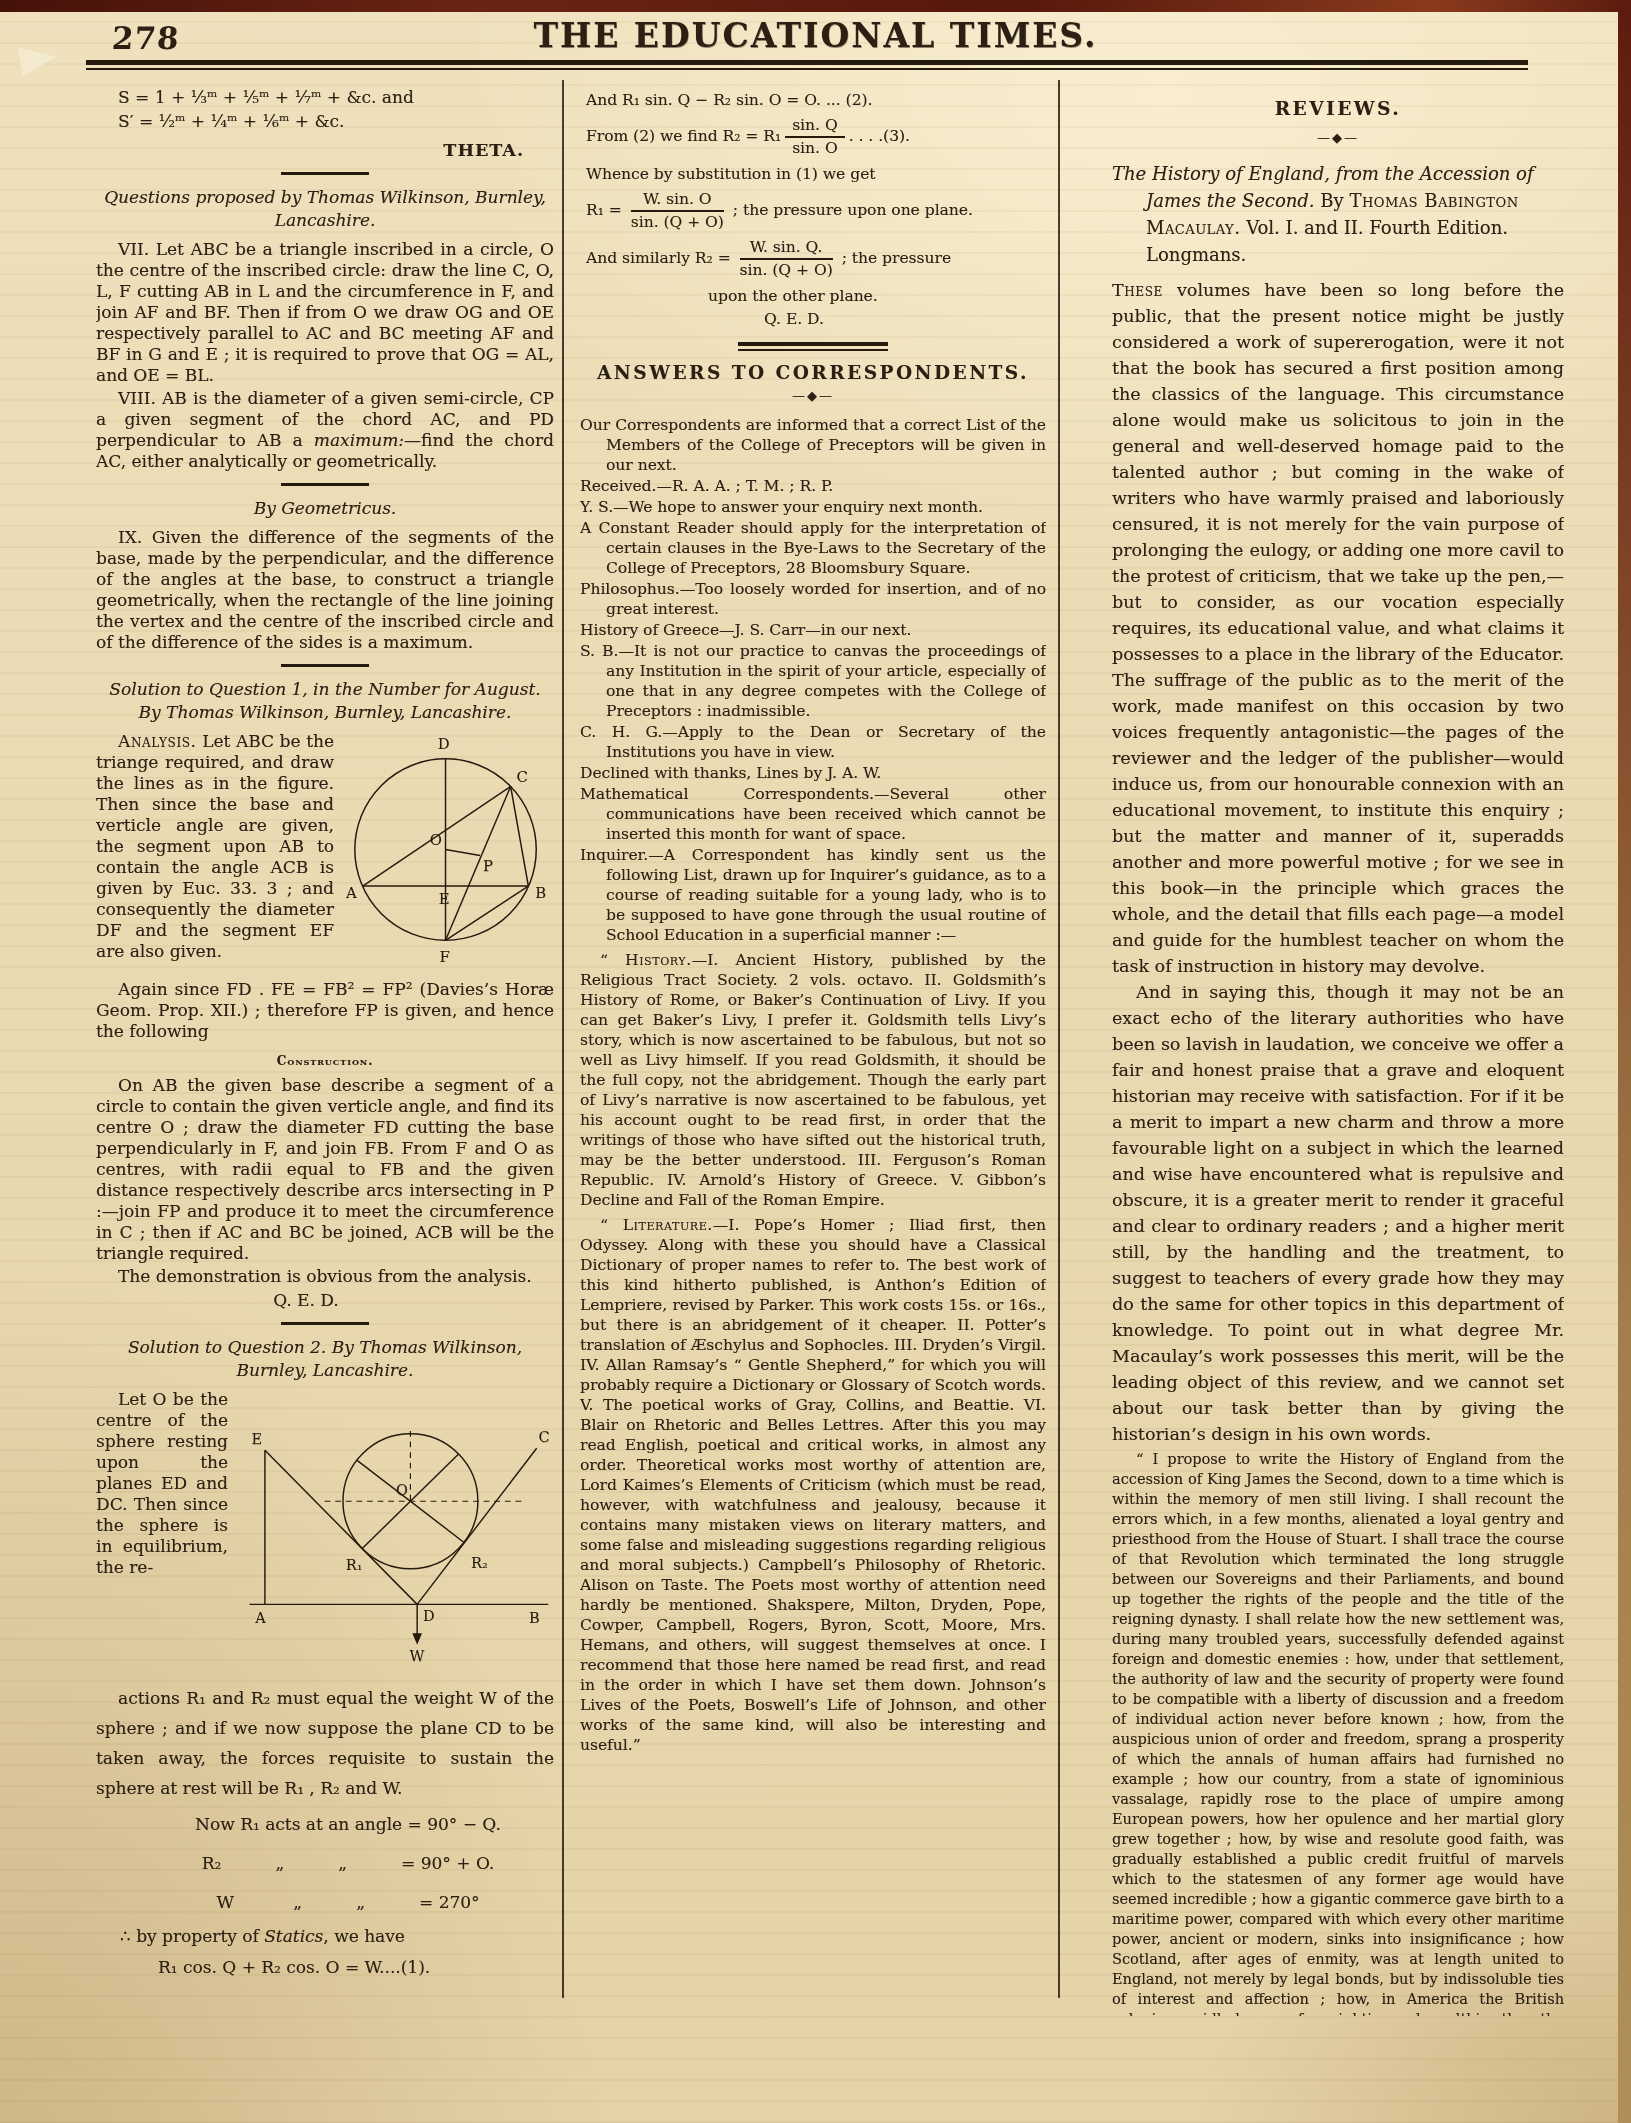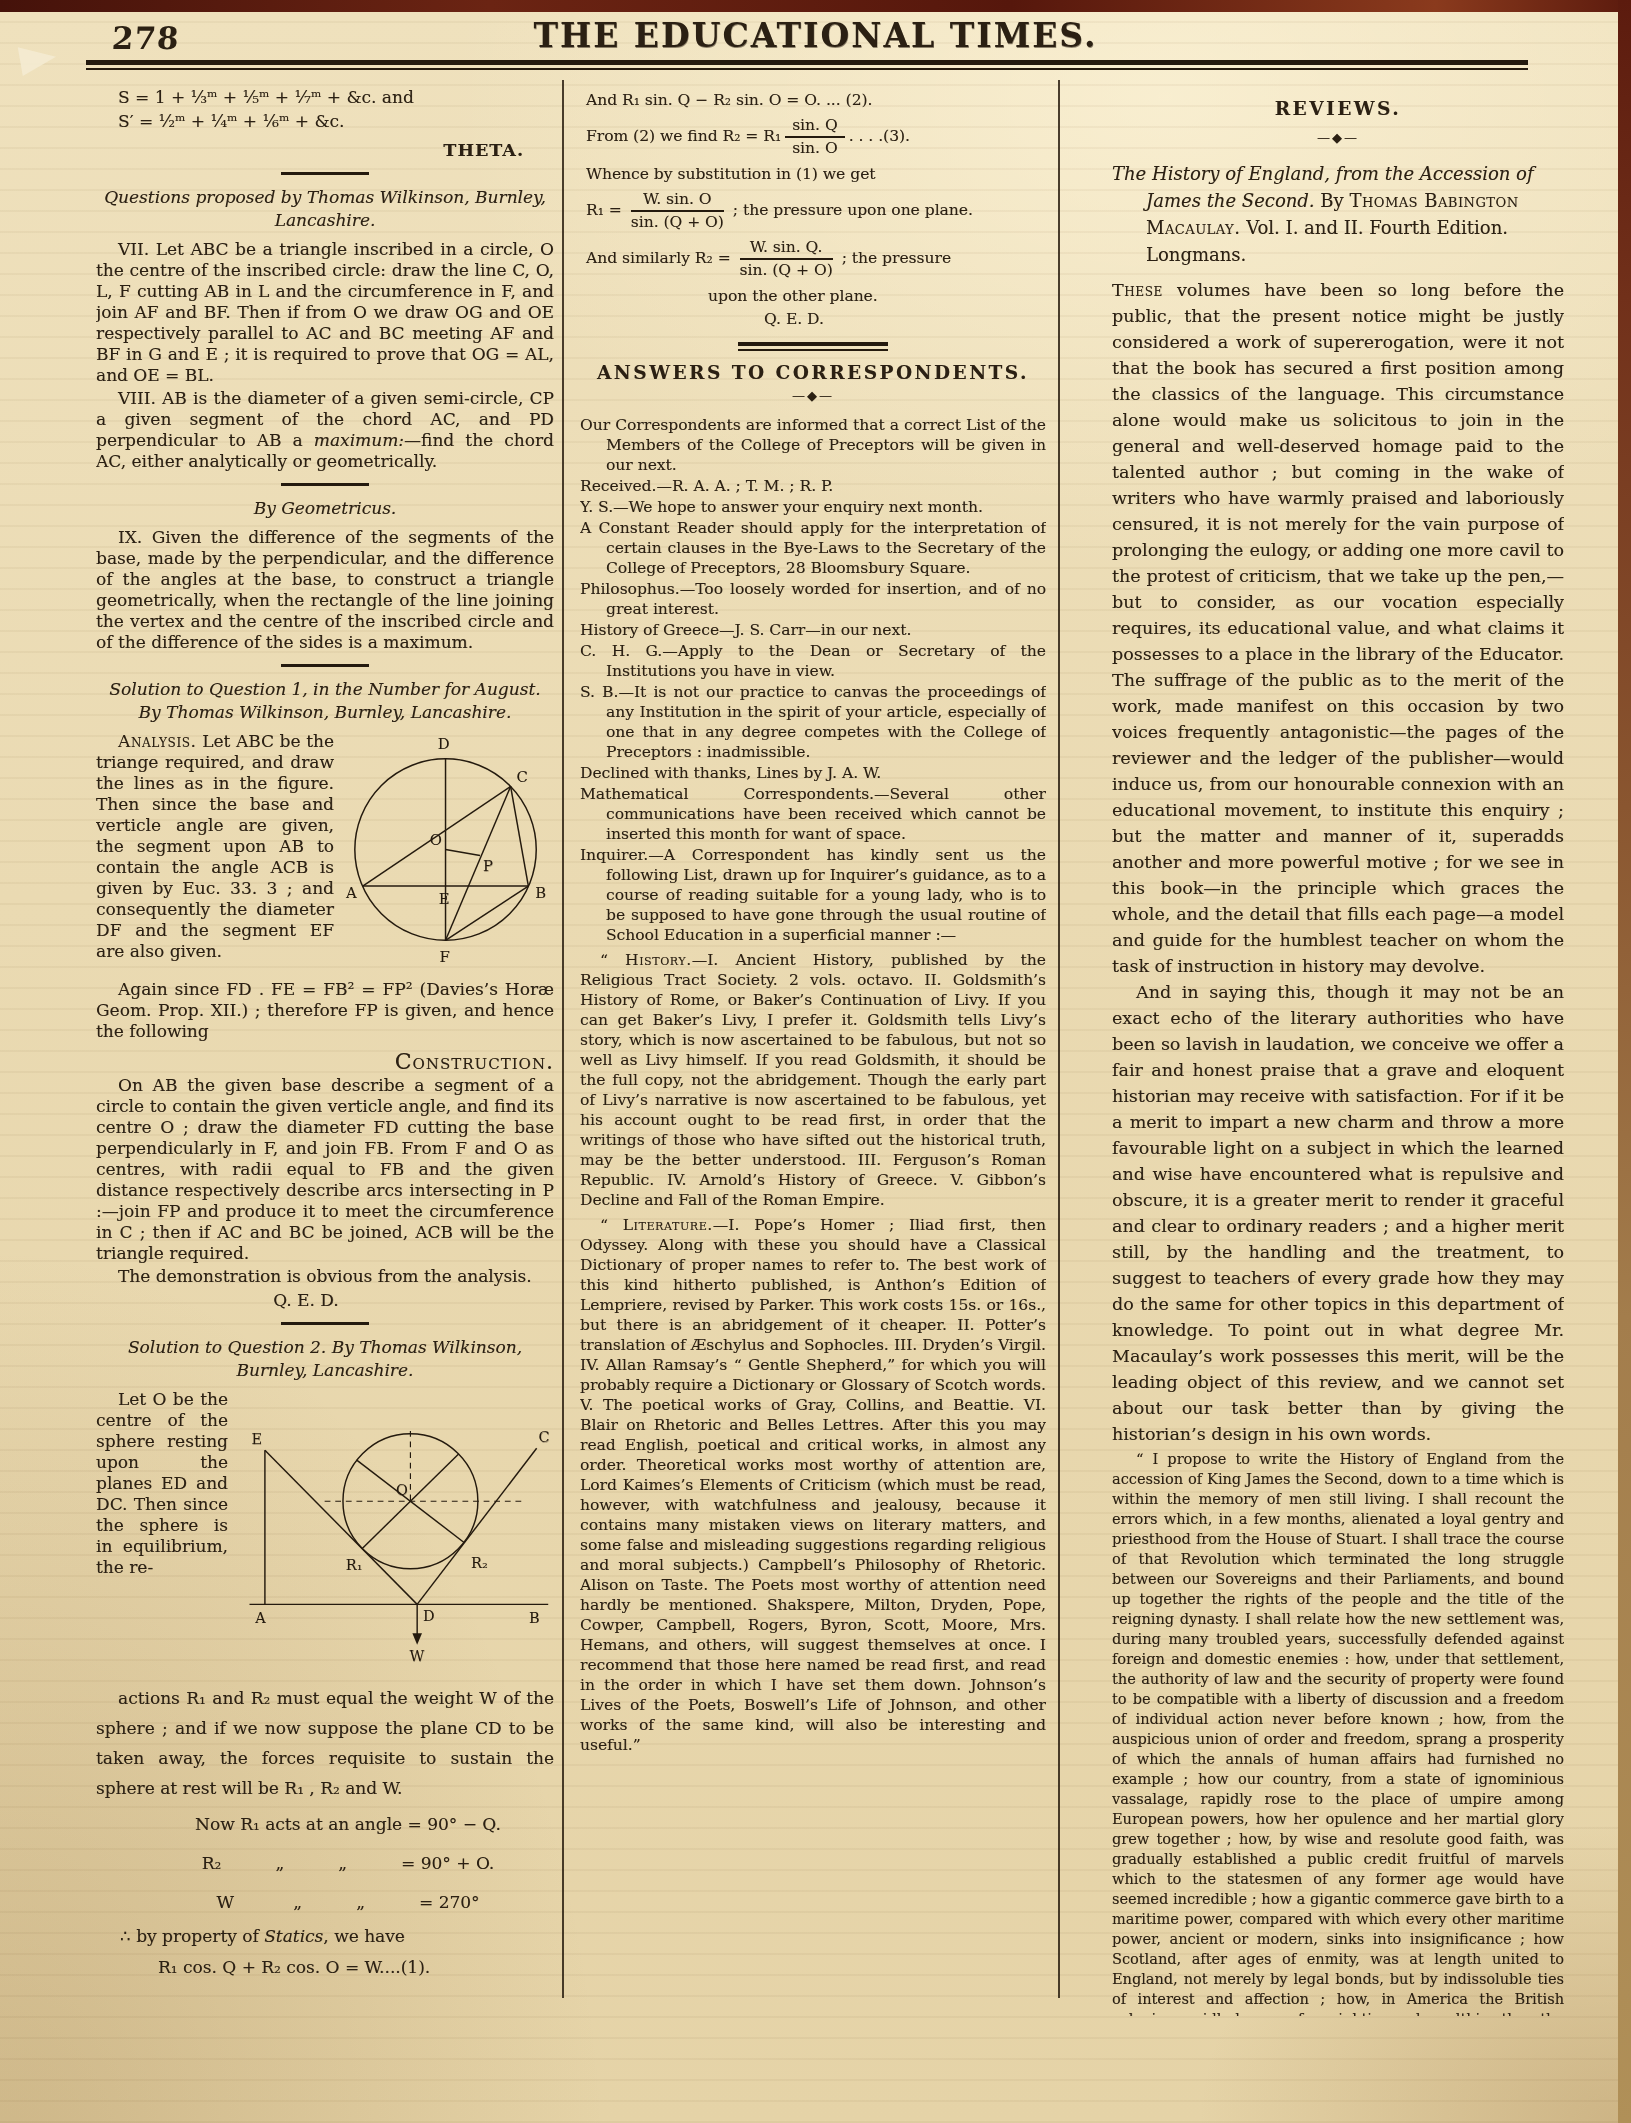--- a/index.html
+++ b/index.html
@@ -40,22 +40,22 @@
   .col-right { left:1112px;width:452px; font-size:17.5px; line-height:26px; }
 
   .it { font-style:italic; }
   .sc-lead { font-variant:small-caps; letter-spacing:0.6px; }
   .eqline { text-align:left; margin:3px 0 3px 22px; }
   .theta { text-align:right; padding-right:30px; font-weight:bold; font-size:17.5px;
            letter-spacing:1px; margin-top:8px; }
   .srule { width:88px; border-top:3px solid #241a0e; margin:11px auto; }
   .ital-head { font-style:italic; text-align:center; font-size:17px; line-height:23px; margin:10px 8px 7px; }
   .para { text-indent:22px; margin:0 0 2px; }
-  .center-head { text-align:right; font-variant:small-caps; letter-spacing:1px;
-                 font-size:22px; margin:9px 0 3px; }
+  .center-head { text-align:center; font-variant:small-caps; letter-spacing:1px;
+                 font-size:12px; margin:9px 0 3px;font-weight:bold; }
   .qed { text-align:center; padding-right:38px; margin:3px 0 4px; }
   .clear { clear:both; }
   .fig-para { text-indent:22px; }
   .figsvg { float:right; margin:2px 0 4px 8px; }
   .airy { line-height:30px; margin-top:10px; }
   .angle { margin-left:46px; line-height:39px; white-space:pre; text-align:center; }
   .thline { margin-left:24px; margin-top:4px; text-align:left; }
   .eq1 { margin-left:62px; margin-top:10px; text-align:left; }
   svg text { font-family:"DejaVu Serif","Liberation Serif",serif; font-size:15px; fill:#241a0e; }
   svg .geo { stroke:#241a0e; stroke-width:1.5; fill:none; }
@@ -196,22 +196,22 @@
     <div class="qed">Q. E. D.</div>
     <div class="dsep"></div>
     <div class="sec-head">ANSWERS TO CORRESPONDENTS.</div>
     <div class="orn">—◆—</div>
     <div class="notice">Our Correspondents are informed that a correct List of the Members of the College of Preceptors will be given in our next.</div>
     <div class="notice">Received.—R. A. A. ; T. M. ;  R. P.</div>
     <div class="notice">Y. S.—We hope to answer your enquiry next month.</div>
     <div class="notice">A Constant Reader should apply for the interpretation of certain clauses in the Bye-Laws to the Secretary of the College of Preceptors, 28 Bloomsbury Square.</div>
     <div class="notice">Philosophus.—Too loosely worded for insertion, and of no great interest.</div>
     <div class="notice">History of Greece—J. S. Carr—in our next.</div>
+    <div class="notice">S. B.—It is not our practice to canvas the proceedings of any Institution in the spirit of your article, especially of one that in any degree competes with the College of Preceptors :  inadmissible.</div>
     <div class="notice">C. H. G.—Apply to the Dean or Secretary of the Institutions you have in view.</div>
-    <div class="notice">S. B.—It is not our practice to canvas the proceedings of any Institution in the spirit of your article, especially of one that in any degree competes with the College of Preceptors :  inadmissible.</div>
     <div class="notice">Declined with thanks, Lines by J. A. W.</div>
     <div class="notice">Mathematical Correspondents.—Several other communications have been received which cannot be inserted this month for want of space.</div>
     <div class="notice">Inquirer.—A Correspondent has kindly sent us the following List, drawn up for Inquirer’s guidance, as to a course of reading suitable for a young lady, who is to be supposed to have gone through the usual routine of School Education in a superficial manner :—</div>
     <div class="qlist"><span>“ </span><span class="sc-lead">History.</span><span>—I. Ancient History, published by the Religious Tract Society.  2 vols. octavo.  II. Goldsmith’s History of Rome, or Baker’s Continuation of Livy.  If you can get Baker’s Livy, I prefer it. Goldsmith tells Livy’s story, which is now ascertained to be fabulous, but not so well as Livy himself.  If you read Goldsmith, it should be the full copy, not the abridgement.  Though the early part of Livy’s narrative is now ascertained to be fabulous, yet his account ought to be read first, in order that the writings of those who have sifted out the historical truth, may be the better understood. III. Ferguson’s Roman Republic.  IV. Arnold’s History of Greece.  V. Gibbon’s Decline and Fall of the Roman Empire.</span></div>
     <div class="qlist"><span>“ </span><span class="sc-lead">Literature.</span><span>—I. Pope’s Homer ; Iliad first, then Odyssey.  Along with these you should have a Classical Dictionary of proper names to refer to. The best work of this kind hitherto published, is Anthon’s Edition of Lempriere, revised by Parker. This work costs 15s. or 16s., but there is an abridgement of it cheaper.  II. Potter’s translation of Æschylus and Sophocles.  III. Dryden’s Virgil. IV. Allan Ramsay’s “ Gentle Shepherd,” for which you will probably require a Dictionary or Glossary of Scotch words.  V. The poetical works of Gray, Collins, and Beattie.  VI. Blair on Rhetoric and Belles Lettres.  After this you may read English, poetical and critical works, in almost any order. Theoretical works most worthy of attention are, Lord Kaimes’s Elements of Criticism (which must be read, however, with watchfulness and jealousy, because it contains many mistaken views on literary matters, and some false and misleading suggestions regarding religious and moral subjects.)  Campbell’s Philosophy of Rhetoric.  Alison on Taste.  The Poets most worthy of attention need hardly be mentioned.  Shakspere, Milton, Dryden, Pope, Cowper, Campbell, Rogers, Byron, Scott, Moore, Mrs. Hemans, and others, will suggest themselves at once.  I recommend that those here named be read first, and read in the order in which I have set them down.  Johnson’s Lives of the Poets, Boswell’s Life of Johnson, and other works of the same kind, will also be interesting and useful.”</span></div>
   </div>
 
   <div class="col col-right">
     <div class="sec-head">REVIEWS.</div>
     <div class="orn">—◆—</div>

